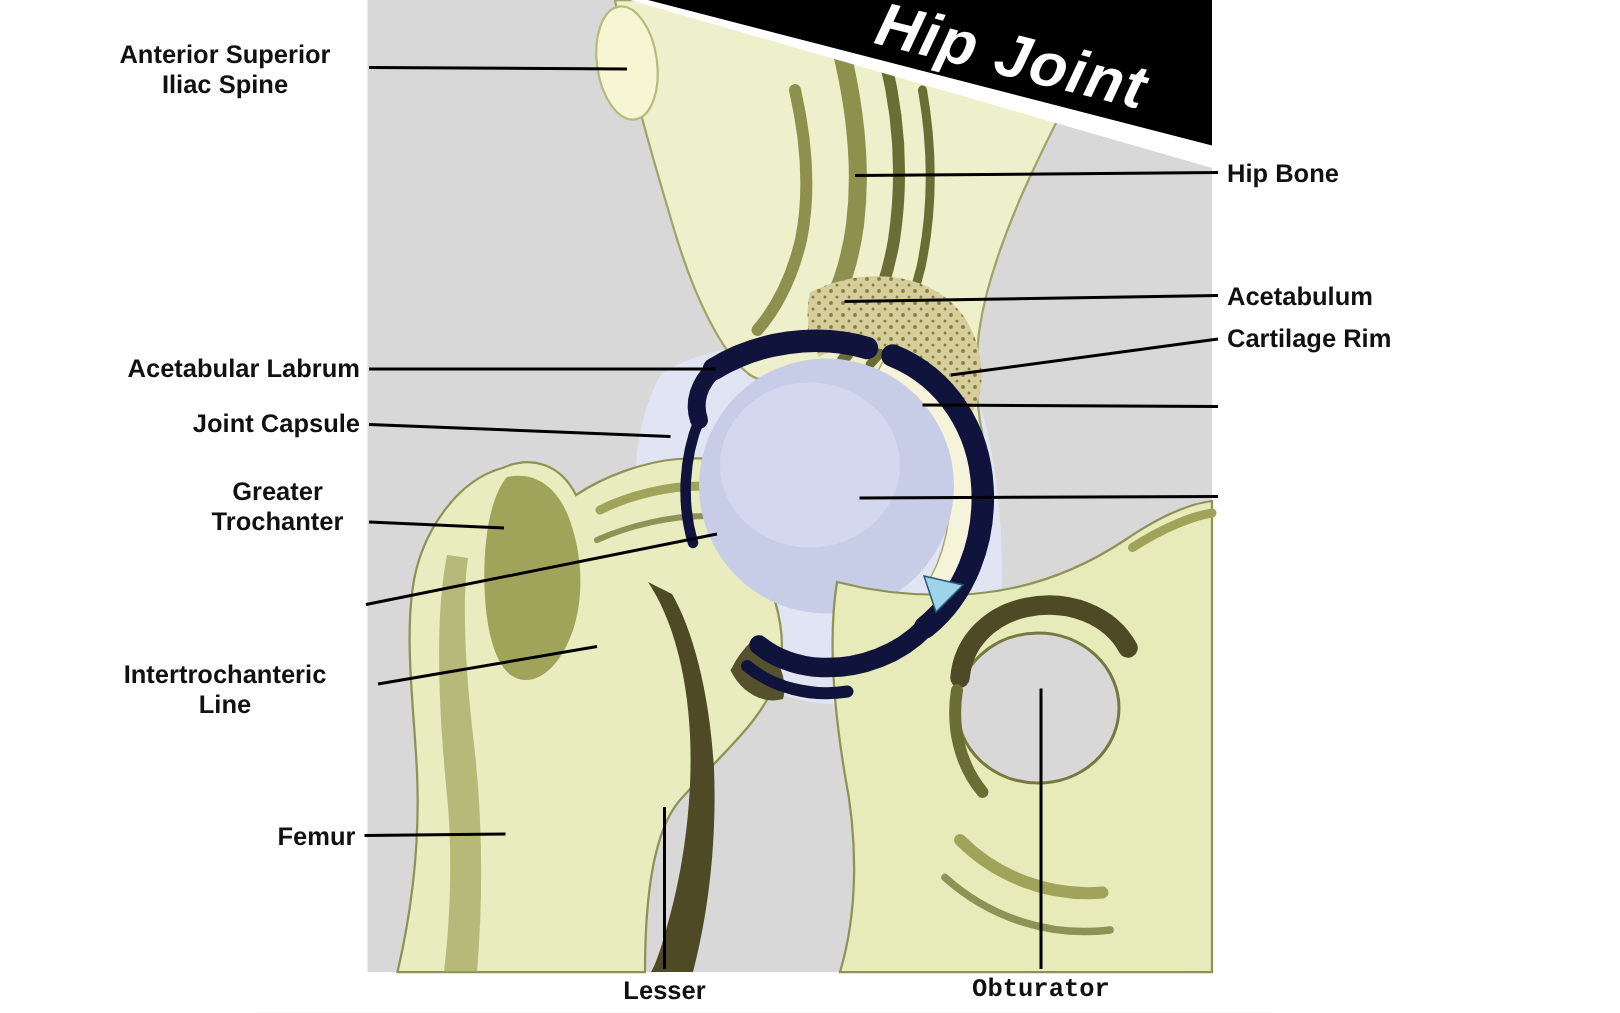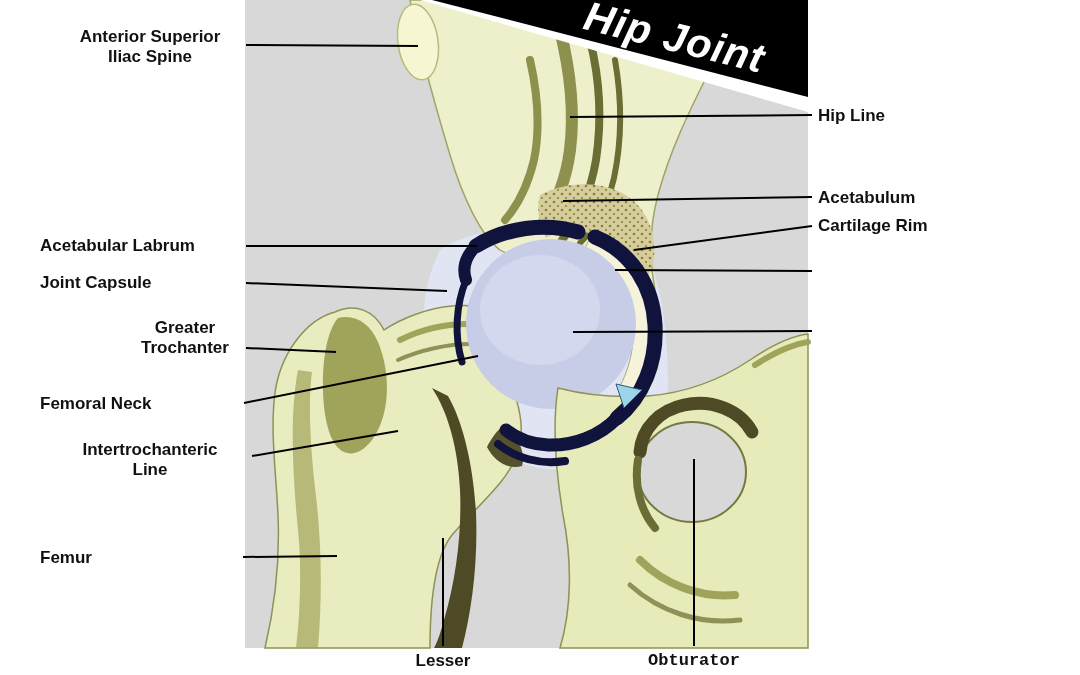--- a/index.html
+++ b/index.html
@@ -11,21 +11,21 @@
   .stage svg{position:absolute;left:0;top:0;}
   .lbl{
     position:absolute;
     font-weight:bold;
     font-size:17px;
     line-height:1.18;
     color:#111111;
     white-space:pre-line;
   }
   .c{text-align:center;}
-  .r{text-align:left;}
+  .r{text-align:right;}
   .banner-title{
     position:absolute;
     left:538px;top:14px;width:270px;height:60px;
     transform:rotate(14deg);
     transform-origin:50% 50%;
     color:#ffffff;
     font-size:41px;
     font-style:italic;
     font-weight:bold;
     text-align:center;
@@ -155,25 +155,24 @@
   </svg>
 
   <div class="banner-title">Hip Joint</div>
 
   <div class="lbl c" style="left:55px;top:27px;width:190px;">Anterior Superior
 Iliac Spine</div>
   <div class="lbl r" style="left:40px;top:236px;width:200px;">Acetabular Labrum</div>
   <div class="lbl r" style="left:40px;top:273px;width:200px;">Joint Capsule</div>
   <div class="lbl c" style="left:128px;top:318px;width:114px;">Greater
 Trochanter</div>
-  <div class="lbl r" style="left:40px;top:394px;width:198px;">Femoral Neck</div>
   <div class="lbl c" style="left:55px;top:440px;width:190px;">Intertrochanteric
 Line</div>
   <div class="lbl r" style="left:40px;top:548px;width:197px;">Femur</div>
 
-  <div class="lbl" style="left:818px;top:106px;width:220px;">Hip Line</div>
+  <div class="lbl" style="left:818px;top:106px;width:220px;">Hip Bone</div>
   <div class="lbl" style="left:818px;top:188px;width:220px;">Acetabulum</div>
   <div class="lbl" style="left:818px;top:216px;width:220px;">Cartilage Rim</div>
 
   <div class="lbl c" style="left:398px;top:651px;width:90px;">Lesser</div>
   <div class="lbl c" style="left:639px;top:651px;width:110px;font-family:Liberation Mono, monospace;">Obturator</div>
 
 </div>
 
 </body></html>

